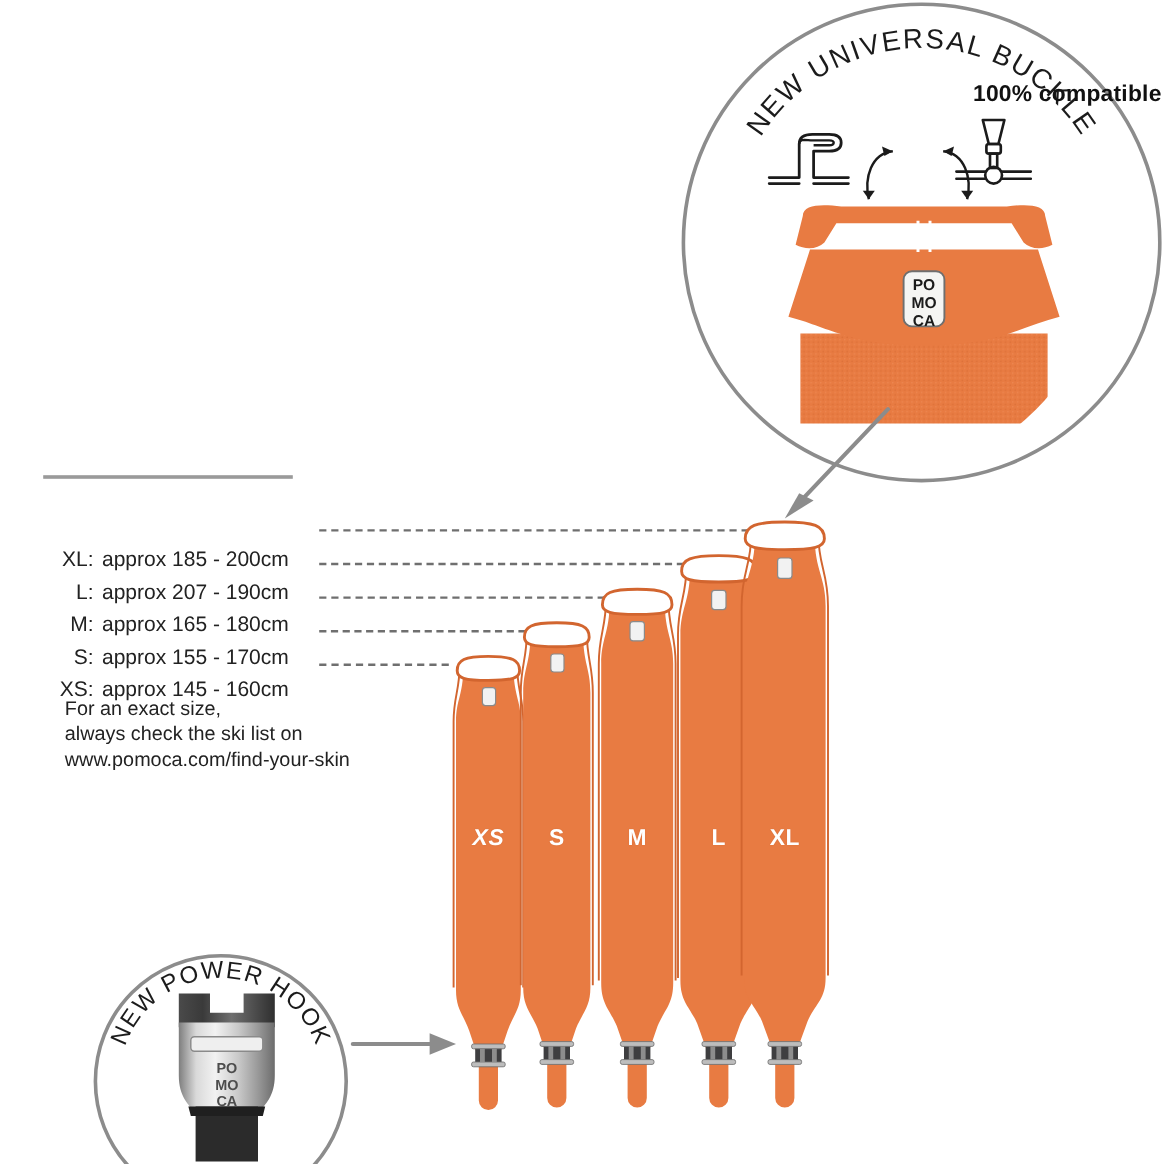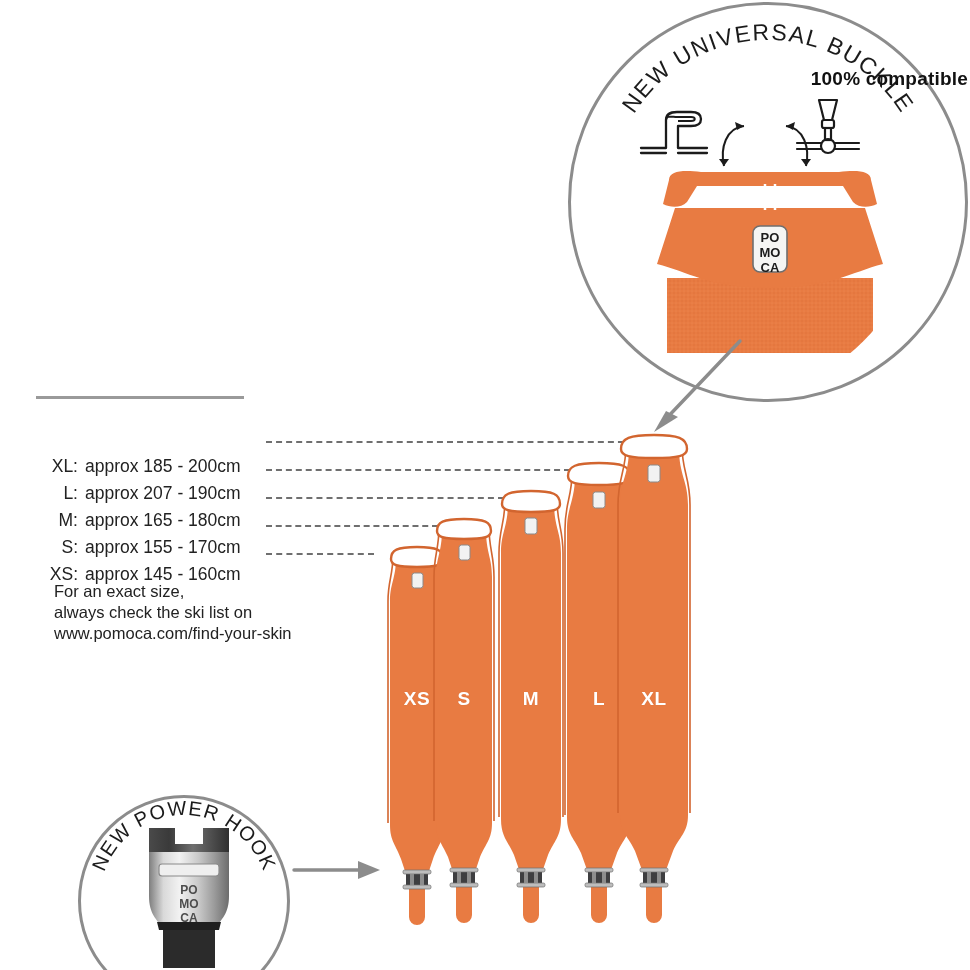--- a/index.html
+++ b/index.html
@@ -111,21 +111,21 @@
     <div>always check the ski list on</div>
     <div>www.pomoca.com/find-your-skin</div>
   </div>
 
   <div class="dash" style="left:266px;top:441px;width:368px;"></div>
   <div class="dash" style="left:266px;top:469px;width:304px;"></div>
   <div class="dash" style="left:266px;top:497px;width:238px;"></div>
   <div class="dash" style="left:266px;top:525px;width:172px;"></div>
   <div class="dash" style="left:266px;top:553px;width:108px;"></div>
 
-  <div class="skin" style="left:384px;top:545px;width:66px;height:380px;">
+  <div class="skin" style="left:374px;top:545px;width:66px;height:380px;font-style:italic;">
     <svg width="66" height="380" viewBox="0 0 66 380">
       <path d="M12 12 C12 34 6 38 6 56 L6 280 C6 296 12 300 17 314
                L25 338 L25 372 A8 8 0 0 0 41 372 L41 338 L49 314
                C54 300 60 296 60 280 L60 56 C60 38 54 34 54 12 Z" fill="#e87b42"></path>
       <path d="M9 10 C9 30 4 36 4 56 L4 278" class="nofill" stroke="#d2652f" stroke-width="1.6"></path>
       <path d="M57 10 C57 30 62 36 62 56 L62 278" class="nofill" stroke="#d2652f" stroke-width="1.6"></path>
 
       <path d="M7 14 C7 5 13 2 33 2 C53 2 59 5 59 14 C59 20 53 22 33 22 C13 22 7 20 7 14 Z" fill="#ffffff" stroke="#d2652f" stroke-width="2.4"></path>
 
       <rect x="28" y="28" width="11" height="15" rx="2.5" fill="#f2f2f2" stroke="#8a8a8a" stroke-width="1"></rect>

